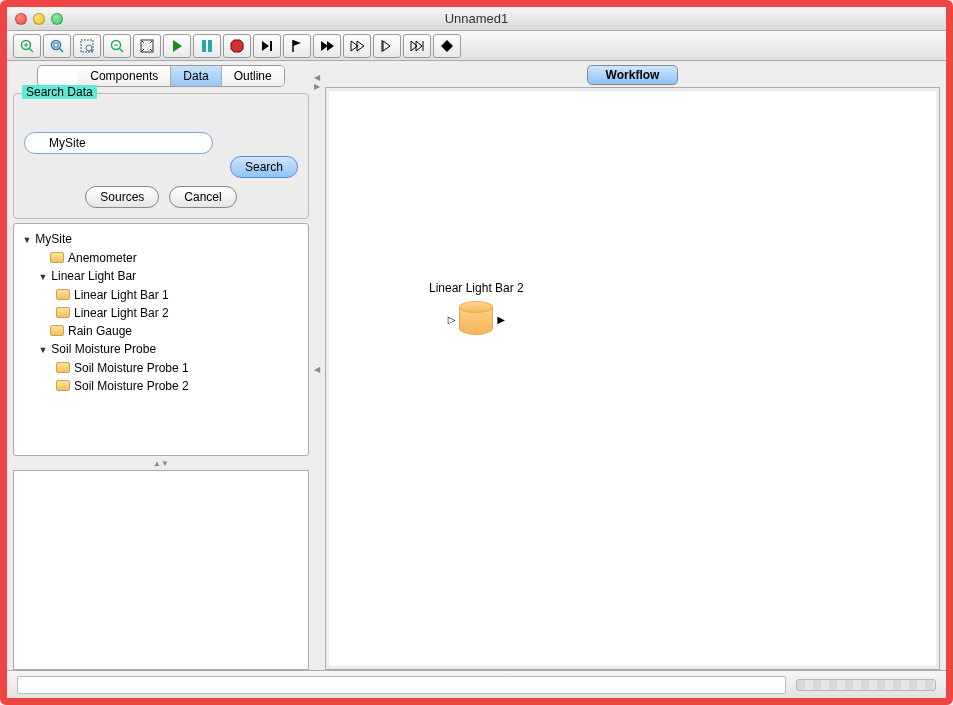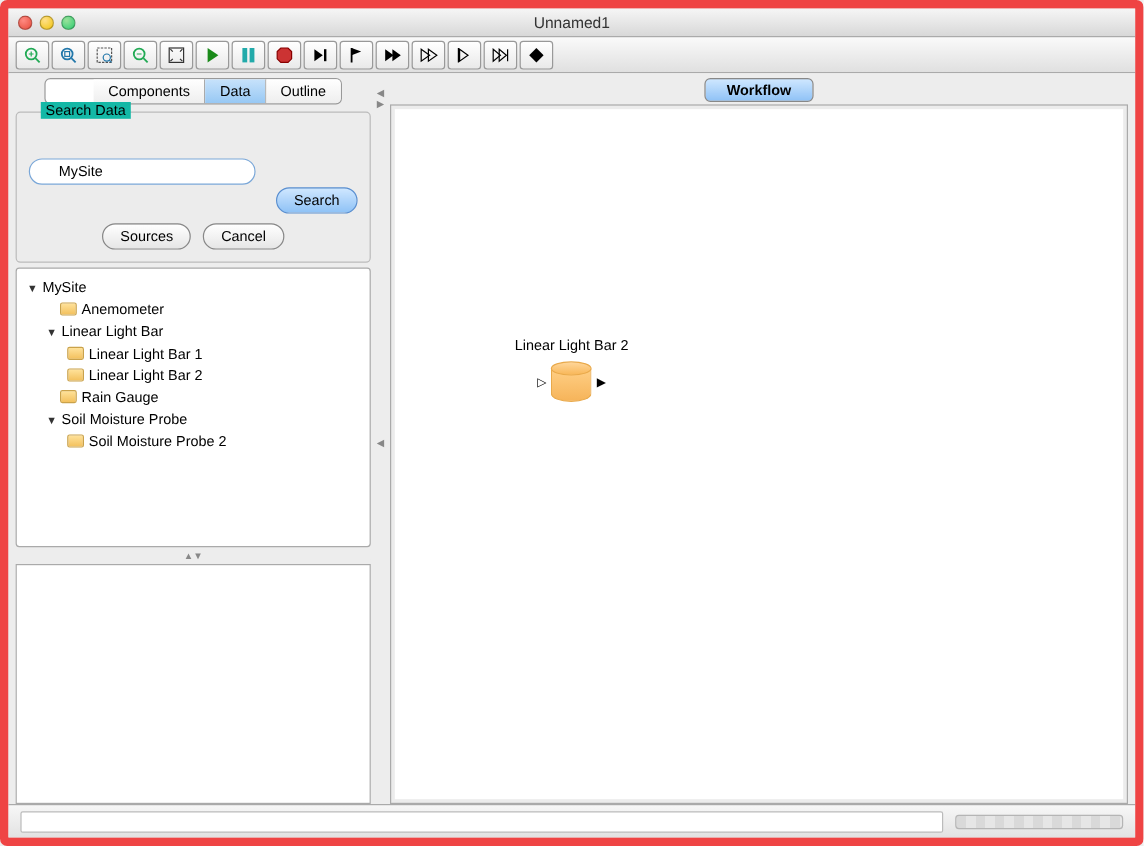--- a/index.html
+++ b/index.html
@@ -20,21 +20,21 @@
   .workarea { flex: 1; display: flex; overflow: hidden; background:#ededed; padding: 4px 6px 0 6px; gap:4px;}
   .leftcol { width: 296px; display: flex; flex-direction: column; gap: 4px; }
   .tabs { display: flex; justify-content: center; margin-bottom: 2px; }
   .tabbar { display: flex; border: 1px solid #999; border-radius: 5px; overflow: hidden; background: #fff; padding-left: 40px; }
   .tab { padding: 3px 12px; font-size: 12px; border-right: 1px solid #aaa; background: linear-gradient(#fff,#eee); cursor:pointer; }
   .tab:last-child { border-right: none; }
   .tab.active { background: linear-gradient(#c7e2fb,#97c8f4); }
   
   .panel { border: 1px solid #aaa; background: #ececec; border-radius: 3px; }
   .searchgroup { border:1px solid #bbb; border-radius:4px; padding:14px 10px 10px 10px; position:relative; background:#ececec;}
-  .searchgroup .grouplabel{ position:absolute; top:-9px; left:20px; background:#14b8a6; padding:0 4px; font-size:12px;}
+  .searchgroup .grouplabel{ position:absolute; top:-9px; left:8px; background:#5eead4; padding:0 4px; font-size:12px;}
   .searchrow { display:flex; align-items:center; gap:8px; margin-bottom:8px;}
   .searchinput { flex:1; height:22px; border:1px solid #7aa7d8; border-radius:12px; padding:0 8px 0 24px; font-size:12px; background:#fff; position:relative;}
   .searchwrap { position:relative; flex:1;}
   .searchwrap .mag { position:absolute; left:7px; top:3px; color:#666;}
   .pillbtn { border:1px solid #888; border-radius:12px; padding:3px 14px; font-size:12px; background:linear-gradient(#fff,#e6e6e6); cursor:pointer;}
   .pillbtn.primary { background:linear-gradient(#cfe7ff,#8fc2f6); border-color:#5a8fd0;margin-top:48px;}
   .btnrow { display:flex; justify-content:center; gap:10px;}
   
   .treepanel { background:#fff; flex:1; overflow:auto; padding:6px 4px;}
   .tree ul { list-style:none; padding-left:16px;}
@@ -223,20 +223,21 @@
                 <ul>
                   <li><span class="folder"></span><span class="label">Linear Light Bar 1</span></li>
                   <li><span class="folder"></span><span class="label">Linear Light Bar 2</span></li>
                 </ul>
               </li>
               <li><span style="display:inline-block;width:10px"></span><span class="folder"></span><span class="label">Rain Gauge</span></li>
               <li>
                 <span class="tw open"></span>
                 <span class="label">Soil Moisture Probe</span>
                 <ul>
+                  <li><span class="folder"></span><span class="label">Soil Moisture Probe 1</span></li>
                   <li><span class="folder"></span><span class="label">Soil Moisture Probe 2</span></li>
                 </ul>
               </li>
             </ul>
           </li>
         </ul>
       </div>
 
       <div class="hsplit">▲▼</div>
 

